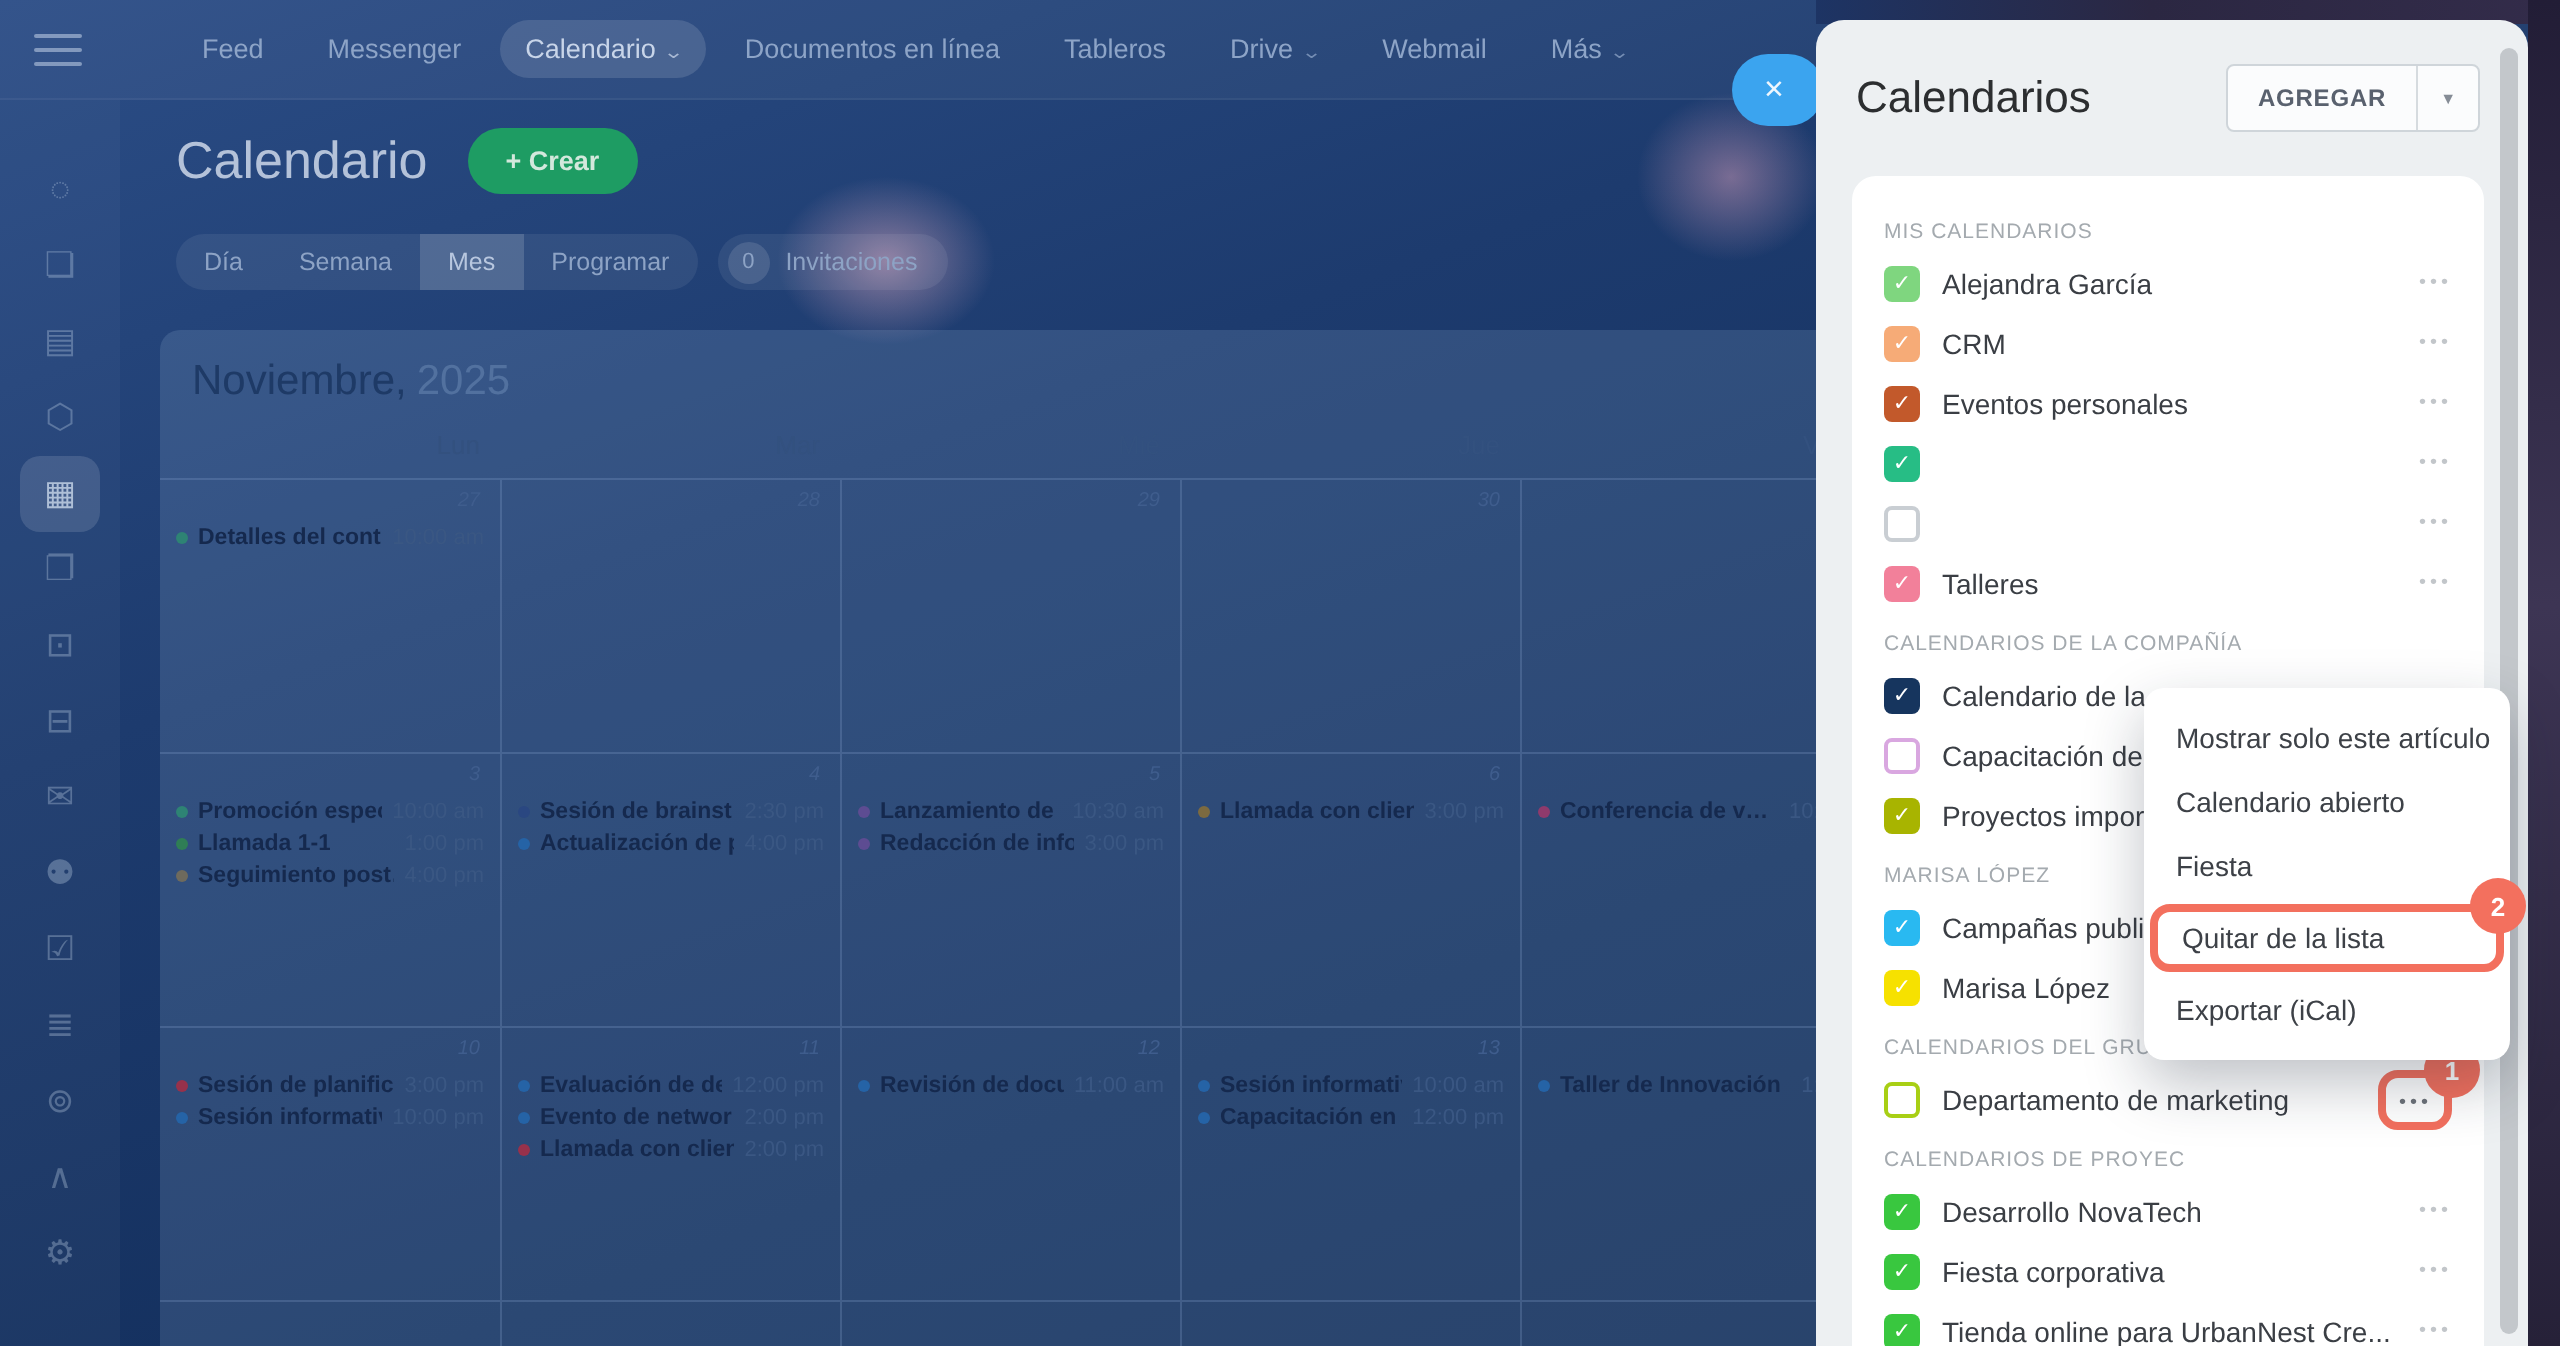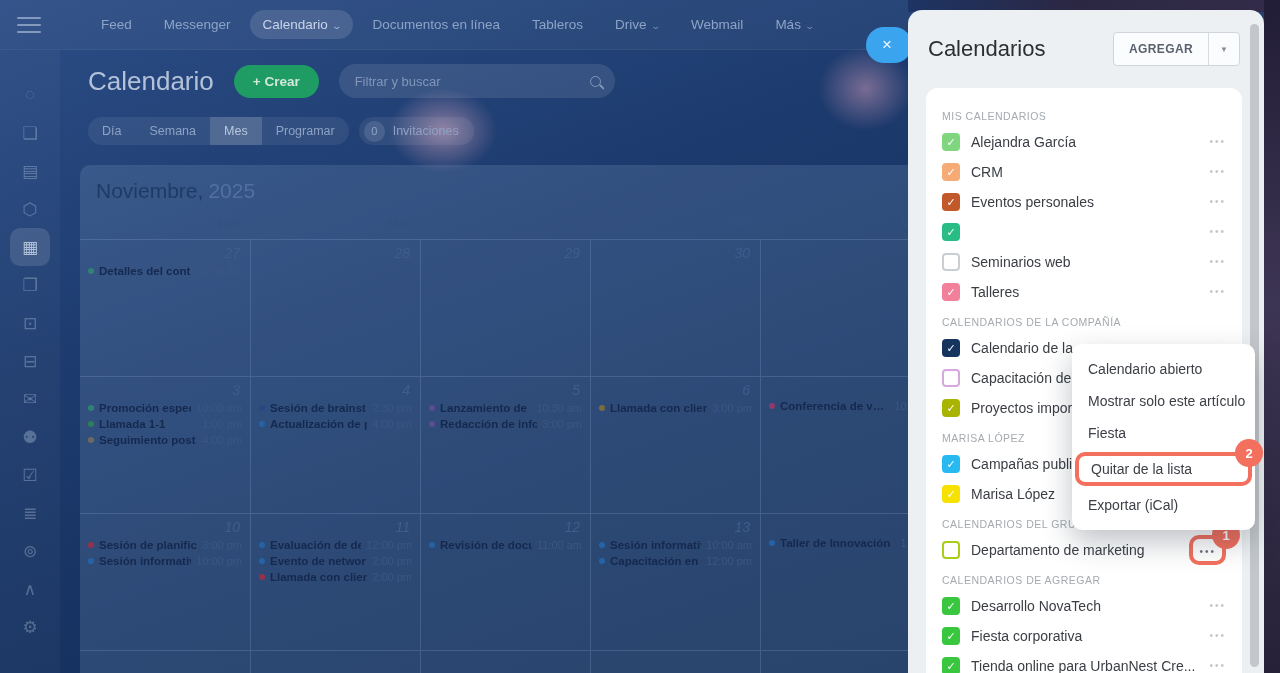--- a/index.html
+++ b/index.html
@@ -48,21 +48,21 @@
   
   .cal{position:absolute;left:80px;top:165px;width:850px;bottom:0;background:rgba(171,198,232,0.16);border-radius:10px 10px 0 0;z-index:2;}
   .cal-title{padding:14px 16px 12px;font-size:21px;}
   .cal-month{color:#1e3a66;font-weight:500;}
   .cal-year{color:#52719f;margin-left:5px;}
   .weekdays{display:grid;grid-template-columns:repeat(5,170px);padding-bottom:9px;}
   .wd{text-align:right;padding-right:10px;font-size:13px;color:#33517f;}
   .cal-grid{display:grid;grid-template-columns:repeat(5,170px);grid-auto-rows:137px;}
   .cell{border-top:1px solid rgba(138,168,212,0.25);border-left:1px solid rgba(138,168,212,0.25);overflow:hidden;}
   .cell:nth-child(5n+1){border-left:none;}
-  .daynum{text-align:right;padding:5px 10px 2px;font-size:14px;color:#3f5d8d;min-height:21px;font-style:italic;}
+  .daynum{text-align:right;padding:5px 10px 2px;font-size:10px;color:#3f5d8d;min-height:21px;font-style:italic;}
   .ev{display:flex;align-items:center;gap:5px;padding:2px 8px;}
   .ev-dot{width:6px;height:6px;border-radius:50%;flex:none;}
   .ev-title{font-size:11.5px;font-weight:700;color:#15294e;white-space:nowrap;overflow:hidden;flex:0 1 auto;min-width:0;}
   .ev-time{font-size:11px;color:#3a5783;white-space:nowrap;margin-left:auto;}
 
   
   .top-dark{position:absolute;left:908px;top:0;right:0;height:12px;background:linear-gradient(90deg,#1d3464,#2b2742 45%,#332c4a);z-index:15;}
   .right-dark{position:absolute;left:1264px;top:0;bottom:0;width:16px;background:linear-gradient(#221d36,#3d3554 45%,#262138);z-index:27;}
 
   
@@ -140,24 +140,20 @@
       <div class="side-icon">☑</div>
       <div class="side-icon">≣</div>
       <div class="side-icon">⊚</div>
       <div class="side-icon">∧</div>
       <div class="side-icon">⚙</div>
     </div>
 
   <div class="page-head">
     <h1 class="page-title">Calendario</h1>
     <button class="btn-crear">+ Crear</button>
-    <div class="search">
-      <input placeholder="Filtrar y buscar" style="">
-      <span class="mag"></span>
-    </div>
   </div>
 
   <div class="tabs-row">
     <div class="tab-group" id="tab-group">
         <div class="tab">Día</div>
         <div class="tab">Semana</div>
         <div class="tab active">Mes</div>
         <div class="tab">Programar</div>
       </div>
     <div class="inv-pill">
@@ -372,21 +368,20 @@
           <span class="cbox" style="background: rgb(194, 89, 43);">✓</span>
           <span class="p-label">Eventos personales</span>
           <span class="dots">•••</span>
         </div>
         <div class="p-item">
           <span class="cbox" style="background: rgb(39, 189, 133);">✓</span>
           <span class="dots">•••</span>
         </div>
         <div class="p-item">
           <span class="cbox unchecked" style="border: 2px solid rgb(201, 206, 211);"></span>
-          <span class="p-label">Seminarios web</span>
           <span class="dots">•••</span>
         </div>
         <div class="p-item">
           <span class="cbox" style="background: rgb(242, 128, 154);">✓</span>
           <span class="p-label">Talleres</span>
           <span class="dots">•••</span>
         </div>
         <div class="sec-label">
           <span style="overflow: hidden; white-space: nowrap;">CALENDARIOS DE LA COMPAÑÍA</span>
         </div>
@@ -421,42 +416,42 @@
         <div class="sec-label">
           <span style="overflow: hidden; white-space: nowrap;">CALENDARIOS DEL GRUPO DE TRABAJO Y DEL PROYEC</span>
           <span class="sec-chev">⌄</span>
         </div>
         <div class="p-item">
           <span class="cbox unchecked" style="border: 2px solid rgb(168, 207, 21);"></span>
           <span class="p-label">Departamento de marketing</span>
           <span class="ring"><span class="dots">•••</span><span class="badge badge-1">1</span></span>
         </div>
         <div class="sec-label">
-          <span style="overflow: hidden; white-space: nowrap;">CALENDARIOS DE AGREGAR</span>
+          <span style="overflow: hidden; white-space: nowrap;">CALENDARIOS DE PROYEC</span>
         </div>
         <div class="p-item">
           <span class="cbox" style="background: rgb(57, 199, 63);">✓</span>
           <span class="p-label">Desarrollo NovaTech</span>
           <span class="dots">•••</span>
         </div>
         <div class="p-item">
           <span class="cbox" style="background: rgb(57, 199, 63);">✓</span>
           <span class="p-label">Fiesta corporativa</span>
           <span class="dots">•••</span>
         </div>
         <div class="p-item">
           <span class="cbox" style="background: rgb(57, 199, 63);">✓</span>
           <span class="p-label">Tienda online para UrbanNest Cre...</span>
           <span class="dots">•••</span>
         </div>
       </div>
   </div>
 
   <div class="ctx" id="ctx-menu">
+      <div class="ctx-item">Mostrar solo este artículo</div>
       <div class="ctx-item">Calendario abierto</div>
-      <div class="ctx-item">Mostrar solo este artículo</div>
       <div class="ctx-item">Fiesta</div>
       <div class="ctx-item hl">Quitar de la lista<span class="badge badge-2">2</span></div>
       <div class="ctx-item">Exportar (iCal)</div>
     </div>
 
   <div class="scrollbar"></div>
 </div>
 
 </body></html>

